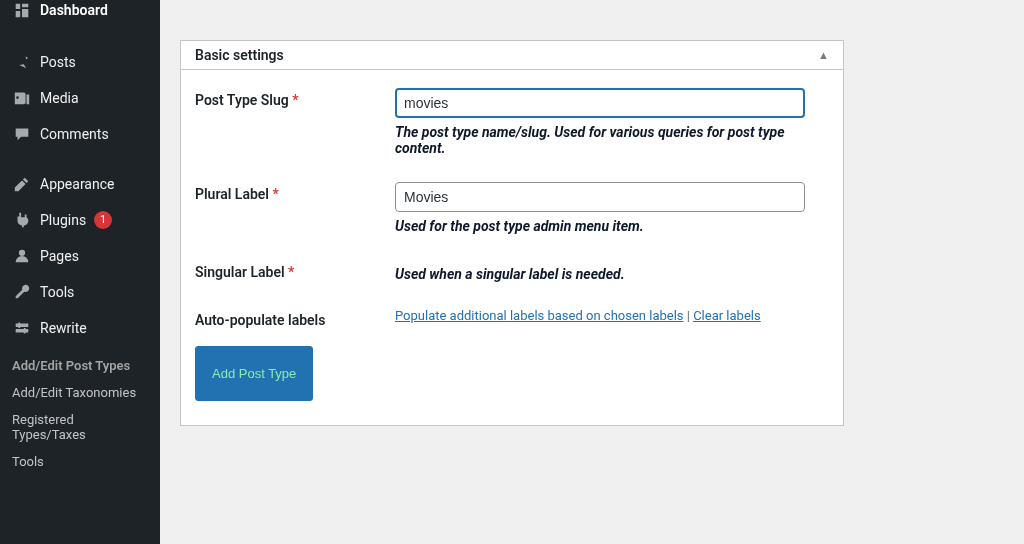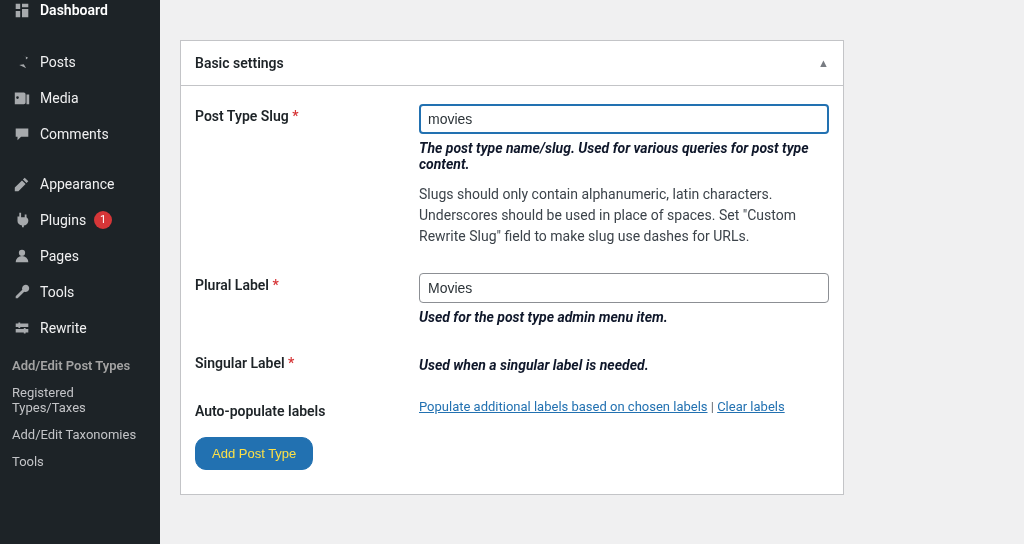--- a/index.html
+++ b/index.html
@@ -12,34 +12,34 @@
   .sb-item.current .ic { color: #fff; fill: #fff; }
   .sb-item.current::after { content:""; position:absolute; right:-7px; top:50%; transform:translateY(-50%); border:8px solid transparent; border-right-color:#f0f0f1; }
   .sb-item.dashboard { padding-top: 0; padding-bottom: 10px; font-weight: 600; color:#fff;}
   .sb-sub { background:#1d2327; padding: 6px 0 10px; }
   .sb-sub-item { padding: 6px 12px; font-size: 13px; color:#c3c4c7; cursor:pointer; }
   .sb-sub-item.active { color:#a3a3a3; font-weight:600; }
   .sb-sep { height: 14px; }
   .upd-badge { background:#d63638; color:#fff; border-radius:9px; min-width:18px; height:18px; line-height:18px; text-align:center; font-size:11px; display:inline-block; padding:0 2px;}
   .content { position:absolute; left:160px; top:0; right:0; bottom:0; padding: 40px 20px 20px; }
   .panel { background:#fff; border:1px solid #c3c4c7; border-radius:0; }
-  .panel-header { display:flex; justify-content:space-between; align-items:center; padding:14px 14px; border-bottom:1px solid #c3c4c7; font-weight:600; font-size:14px; color:#1d2327;}
+  .panel-header { display:flex; justify-content:space-between; align-items:center; padding:6px 14px; border-bottom:1px solid #c3c4c7; font-weight:600; font-size:14px; color:#1d2327;}
   .panel-header .carat { color:#787c82; font-size:11px; }
   .panel-body { padding: 18px 14px 24px; }
-  .form-row { display:flex; gap: 24px; margin-bottom: 26px; }
+  .form-row { display:flex; margin-bottom: 26px; }
   .form-row.tight { margin-bottom: 18px; }
   .form-label { width: 200px; padding-top:4px; font-weight:600; color:#1d2327; font-size:14px; }
   .form-field { flex:1; }
   .req-star { color:#d63638; }
   .txt-input { width: 410px; padding: 4px 8px; height: 30px; border:1px solid #8c8f94; border-radius:4px; font-size:14px; background:#fff; color:#2c3338; }
   .txt-input.focused { border:2px solid #2271b1; box-shadow:0 0 0 0 #2271b1; padding:3px 7px; }
   .help-it { font-style: italic; color:#0f172a; font-size:14px; margin-top:6px;font-weight:bold; }
   .help-plain { color:#3c434a; font-size:14px; margin-top:12px; line-height:1.5; max-width:600px;}
   .link { color:#2271b1; text-decoration:underline; cursor:pointer; }
-  .btn-primary { background:#2271b1; border:1px solid #2271b1; color:#fde047; padding:8px 16px; border-radius:11px; font-size:13px; cursor:pointer; }
+  .btn-primary { background:#2271b1; border:1px solid #2271b1; color:#86efac; padding:19px 16px; border-radius:3px; font-size:13px; cursor:pointer; }
   .sep-pipe { color:#646970; }
   svg { display:block; }
 </style>
 </head>
 <body>
 <div class="frame">
 
 <div class="sidebar">
   <div class="sb-item dashboard">
     <span class="ic">
@@ -116,43 +116,42 @@
     <span class="ic">
           <svg width="18" height="18" viewBox="0 0 20 20">
             <path fill="currentColor" d="M4 6h4v2H4zM4 12h4v2H4zM10 6h6v2h-6zM10 12h6v2h-6zM7 4v6M13 10v6" stroke="currentColor" stroke-width="2"></path>
           </svg>
         </span>
     <span>Rewrite</span>
   </div>
 
   <div class="sb-sub">
     <div class="sb-sub-item active">Add/Edit Post Types</div>
+    <div class="sb-sub-item">Add/Edit Taxonomies</div>
     <div class="sb-sub-item">Registered Types/Taxes</div>
-    <div class="sb-sub-item">Add/Edit Taxonomies</div>
     <div class="sb-sub-item">Tools</div>
 
   </div>
 </div>
 
 <div class="content">
   <div class="panel">
     <div class="panel-header">
       <span>Basic settings</span>
       <span class="carat">▲</span>
     </div>
     <div class="panel-body">
 
       <div class="form-row">
         <div class="form-label">
           <span>Post Type Slug</span> <span class="req-star">*</span>
         </div>
         <div class="form-field">
           <input type="text" class="txt-input focused" value="movies" style="">
           <div class="help-it">The post type name/slug. Used for various queries for post type content.</div>
-          <div class="help-plain">Slugs should only contain alphanumeric, latin characters. Underscores should be used in place of spaces. Set "Custom Rewrite Slug" field to make slug use dashes for URLs.</div>
         </div>
       </div>
 
       <div class="form-row">
         <div class="form-label">
           <span>Plural Label</span> <span class="req-star">*</span>
         </div>
         <div class="form-field">
           <input type="text" class="txt-input" value="Movies" style="">
           <div class="help-it">Used for the post type admin menu item.</div>

